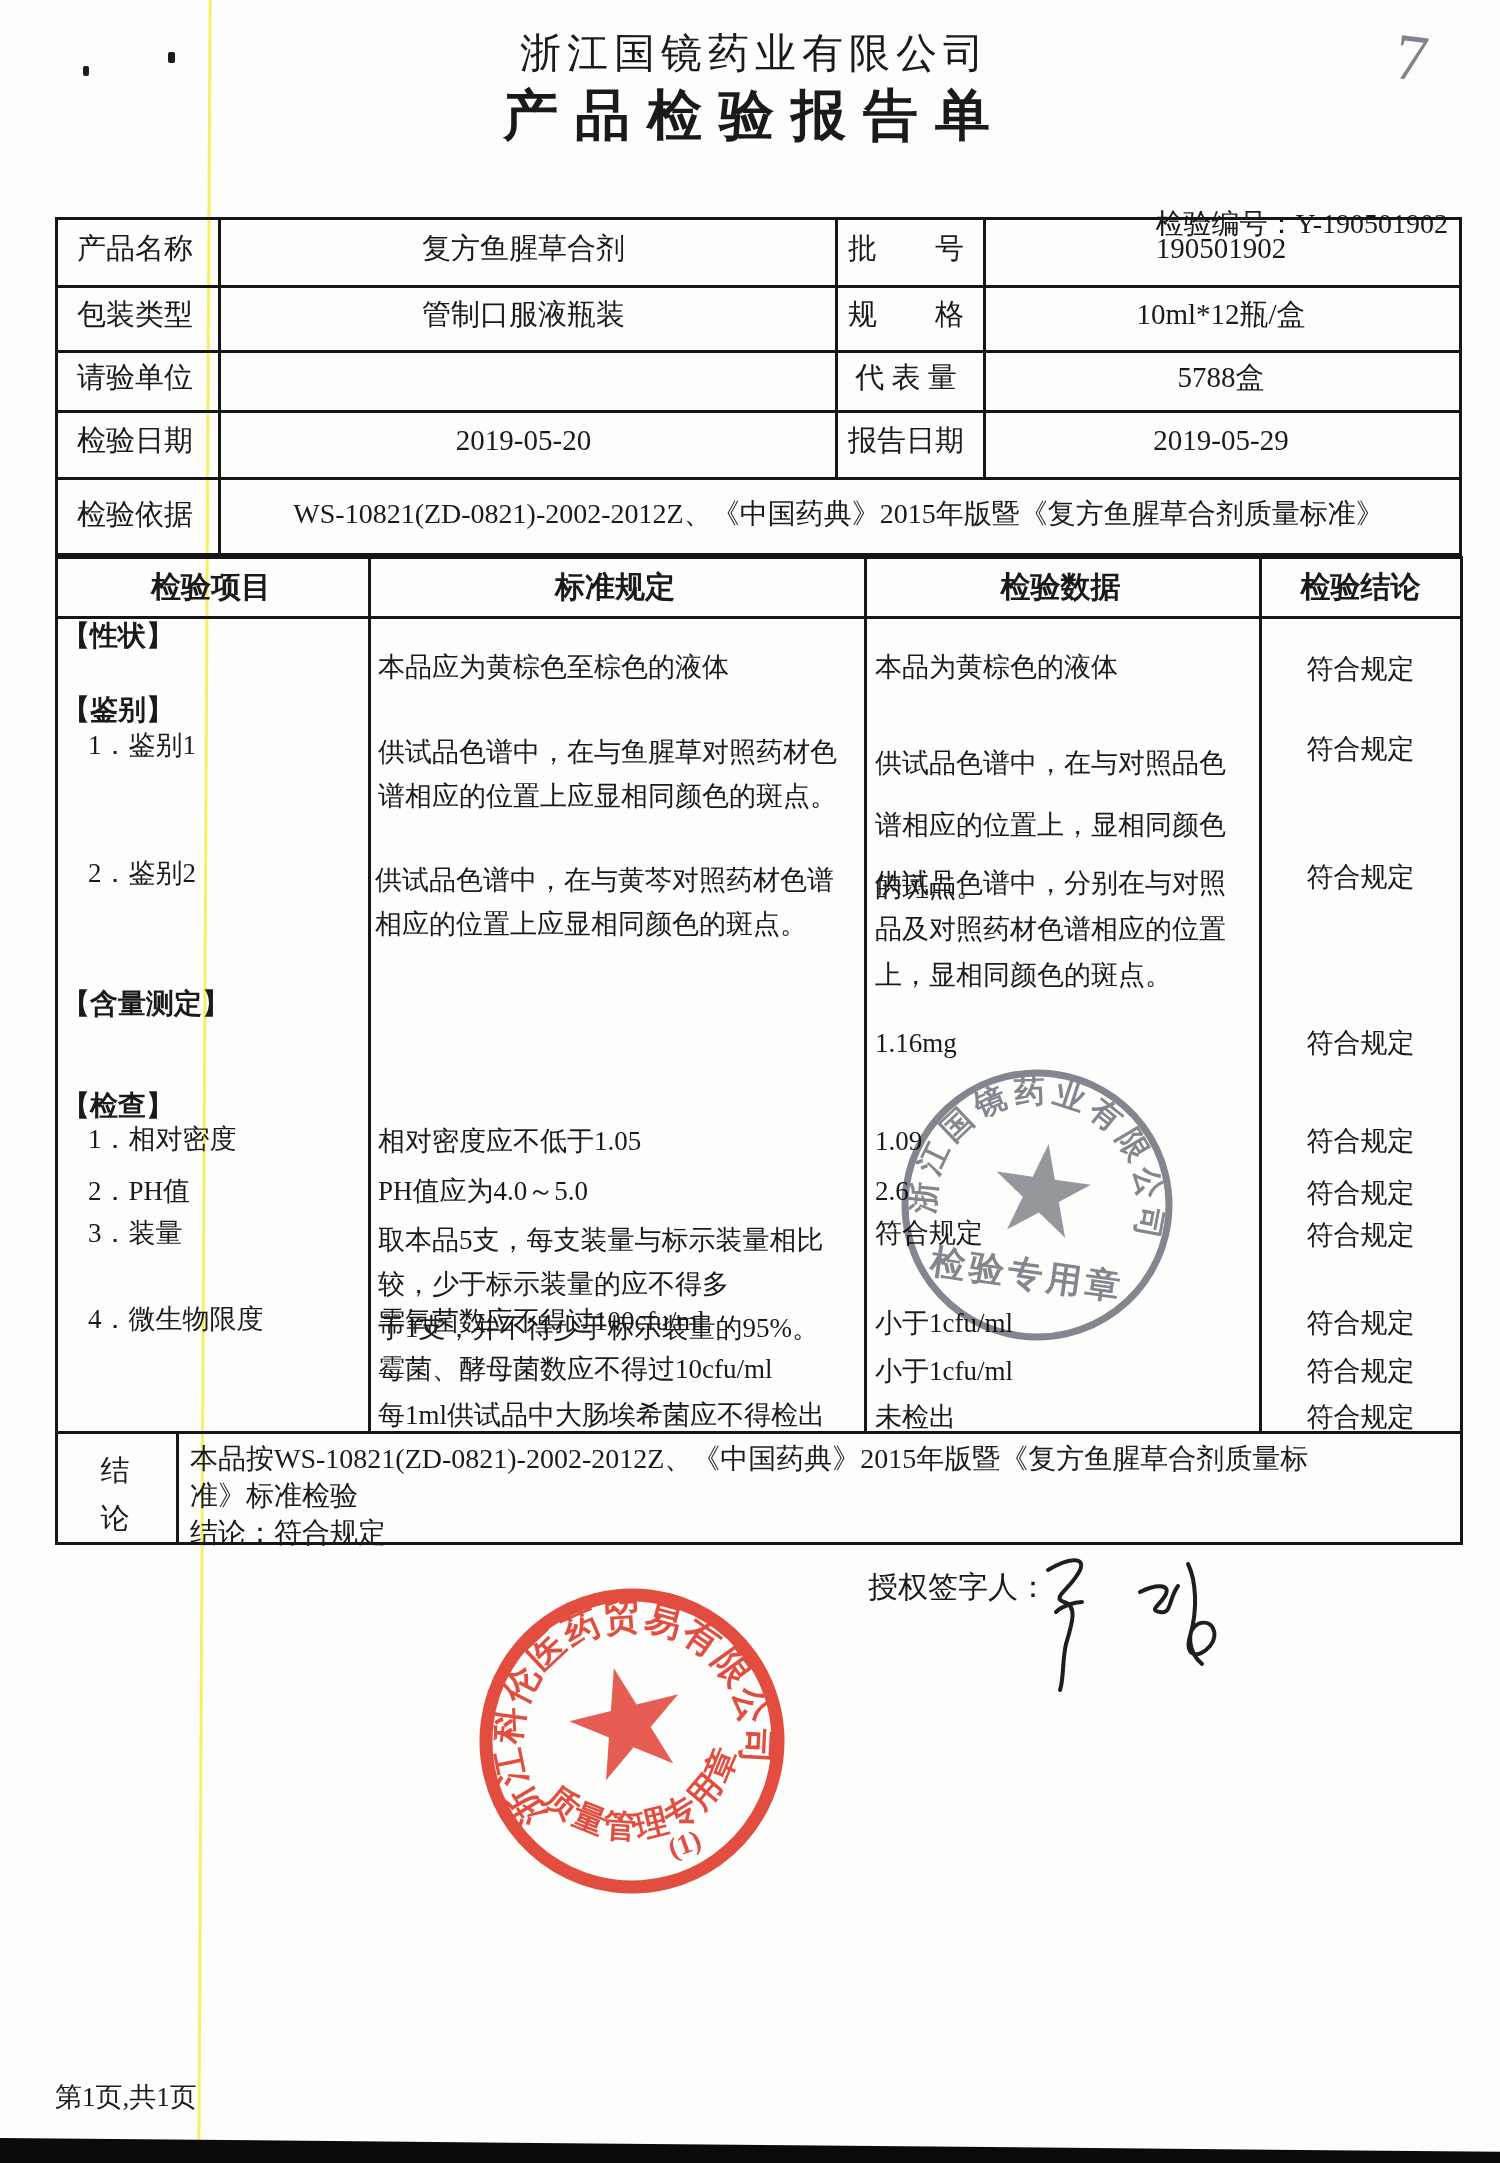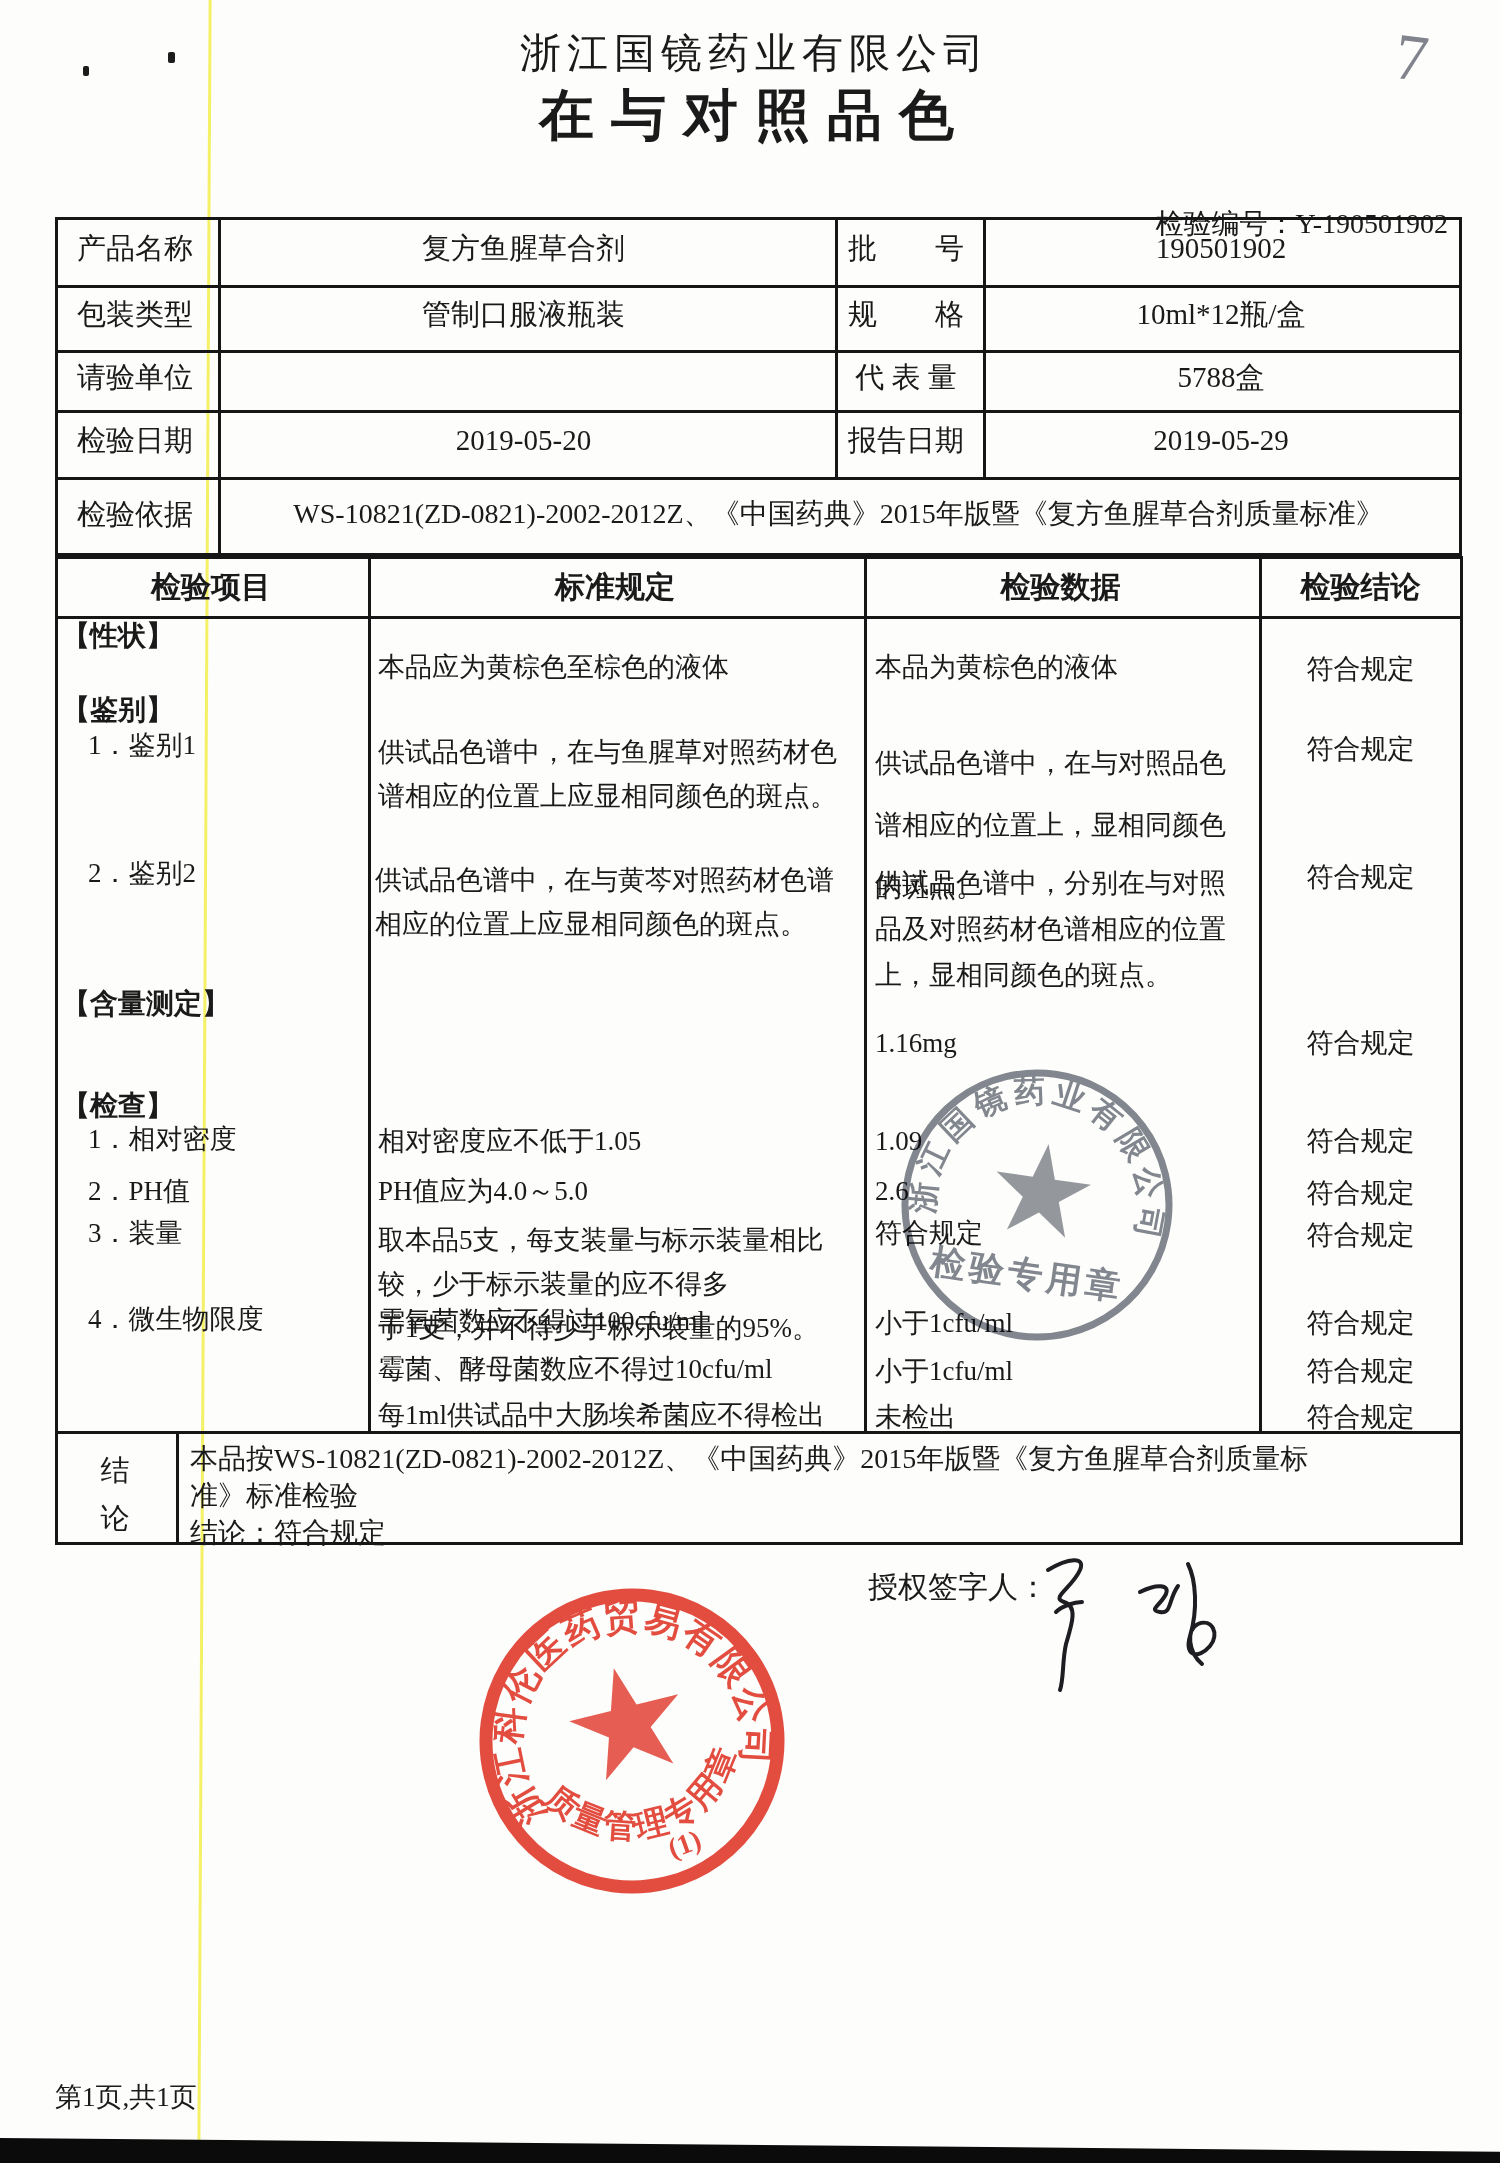--- a/index.html
+++ b/index.html
@@ -25,21 +25,21 @@
 
 <div id="scan-page">
 
   <div class="t" style="left:203px;top:0;width:3px;height:2150px;background:#f3ee42;opacity:.8;transform:rotate(0.3deg);"></div>
   <div class="dot" style="left:83px;top:66px;width:6px;height:10px;"></div>
   <div class="dot" style="left:168px;top:52px;width:7px;height:11px;"></div>
   <div class="t" style="left:1395px;top:22px;width:70px;font-size:66px;color:#81838d;transform:rotate(7deg);font-family:'Liberation Serif',serif;">7</div>
   <div style="position:absolute;left:0;top:2138px;width:1500px;height:25px;background:#0b0b0b;clip-path:polygon(0 0,100% 55%,100% 100%,0 100%);"></div>
 
   <div class="t c" style="left:355px;top:30px;width:800px;font-size:41px;letter-spacing:6px;">浙江国镜药业有限公司</div>
-  <div class="t c" style="left:330px;top:84px;width:850px;font-size:55px;font-weight:bold;letter-spacing:17px;">在与对照品色</div>
+  <div class="t c" style="left:330px;top:84px;width:850px;font-size:55px;font-weight:bold;letter-spacing:17px;">产品检验报告单</div>
   <div class="t" style="left:1000px;top:176px;width:448px;text-align:right;font-size:28px;">
     <span>检验编号：</span><span>Y-190501902</span>
   </div>
 
   <div class="bordered" style="left:55px;top:217px;width:1407px;height:339px;">
     <div class="hline" style="top:65px;"></div>
     <div class="hline" style="top:130px;"></div>
     <div class="hline" style="top:190px;"></div>
     <div class="hline" style="top:257px;"></div>
     <div class="vline" style="left:160px;top:0;height:333px;"></div>

